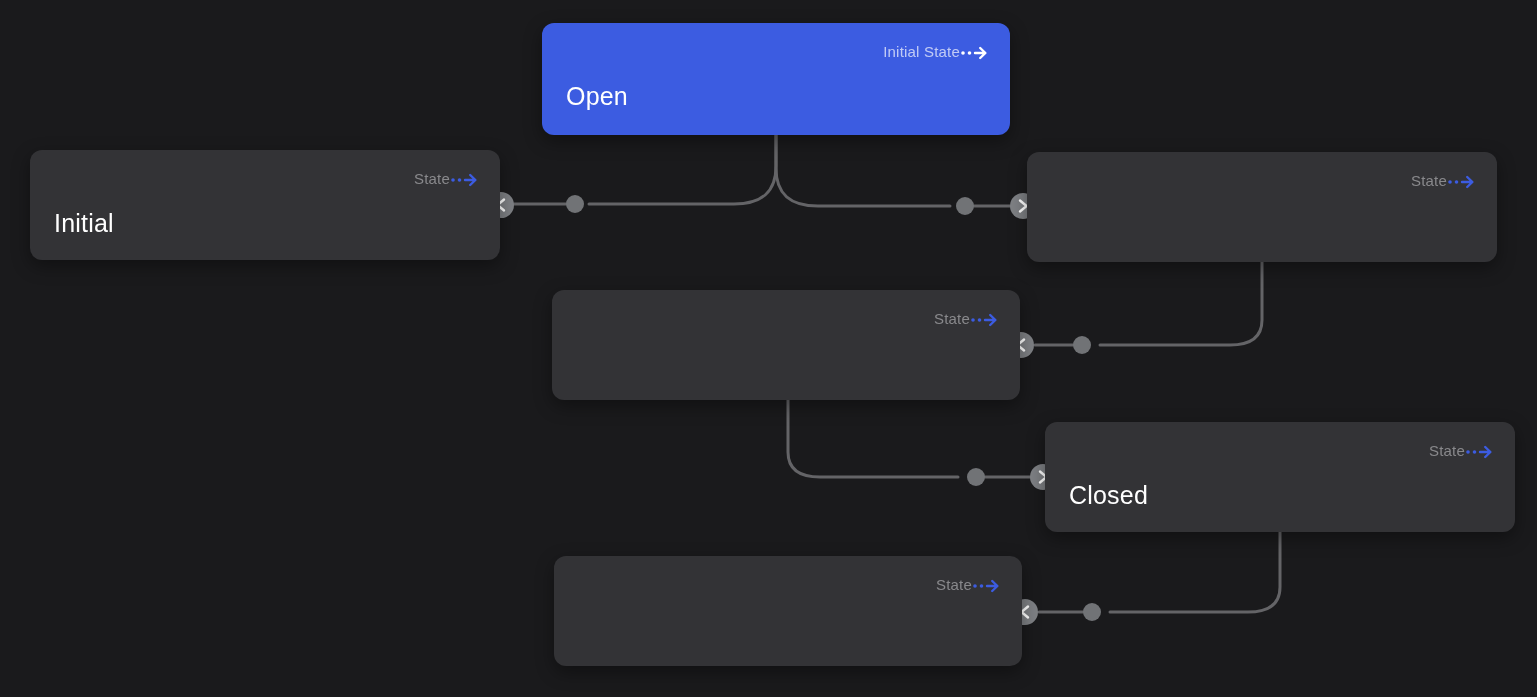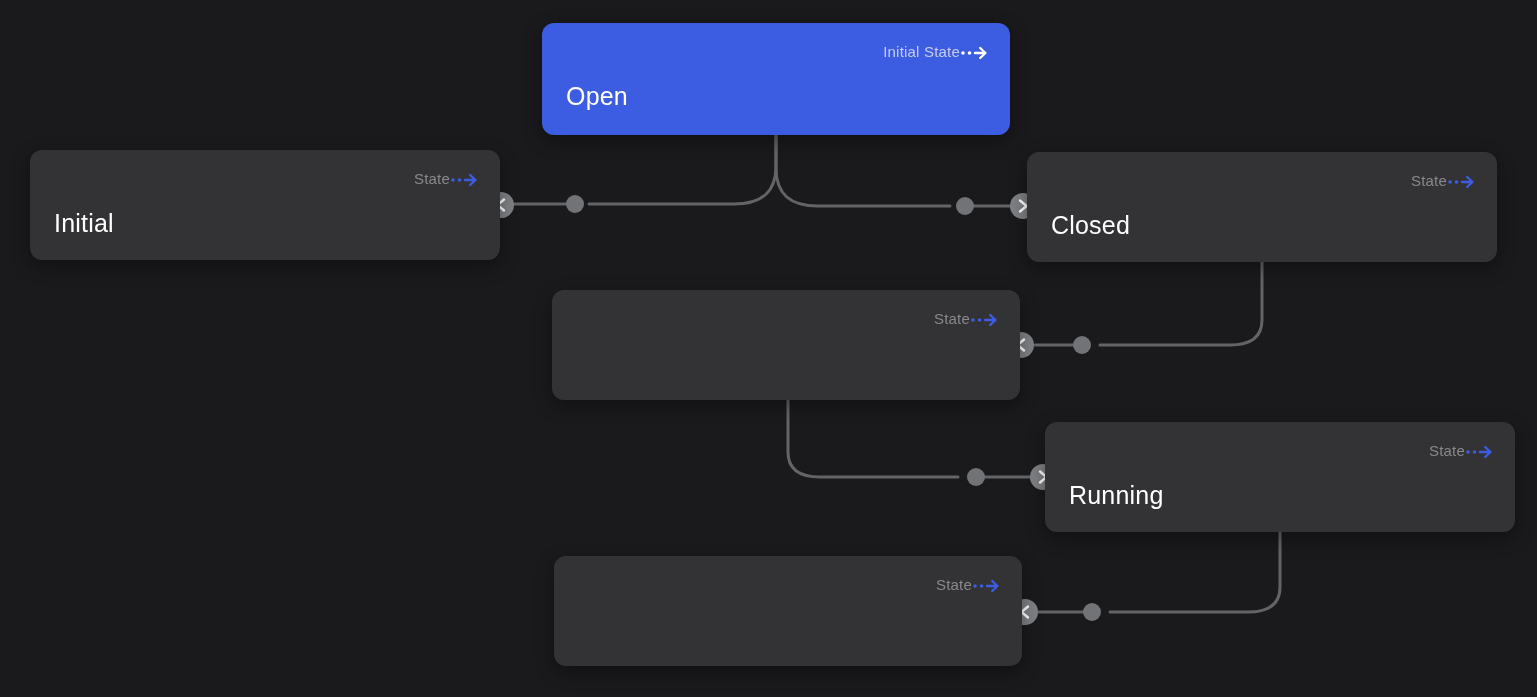--- a/index.html
+++ b/index.html
@@ -127,21 +127,20 @@
     <div class="node-header">
       <span class="node-label">State</span>
       <span class="transition-icon">
         <svg width="28" height="16" viewBox="0 0 28 16">
           <circle class="ic-dot" cx="3" cy="8" r="1.8"></circle>
           <circle class="ic-dot" cx="9.5" cy="8" r="1.8"></circle>
           <path class="ic-arrow" d="M 15 8 L 25 8 M 20.2 3 L 25.4 8 L 20.2 13"></path>
         </svg>
       </span>
     </div>
-    <div class="node-name">Closed</div>
   </div>
 
   <div class="node" style="left:552px;top:290px;width:468px;height:110px">
     <div class="node-header">
       <span class="node-label">State</span>
       <span class="transition-icon">
         <svg width="28" height="16" viewBox="0 0 28 16">
           <circle class="ic-dot" cx="3" cy="8" r="1.8"></circle>
           <circle class="ic-dot" cx="9.5" cy="8" r="1.8"></circle>
           <path class="ic-arrow" d="M 15 8 L 25 8 M 20.2 3 L 25.4 8 L 20.2 13"></path>
@@ -154,21 +153,21 @@
     <div class="node-header">
       <span class="node-label">State</span>
       <span class="transition-icon">
         <svg width="28" height="16" viewBox="0 0 28 16">
           <circle class="ic-dot" cx="3" cy="8" r="1.8"></circle>
           <circle class="ic-dot" cx="9.5" cy="8" r="1.8"></circle>
           <path class="ic-arrow" d="M 15 8 L 25 8 M 20.2 3 L 25.4 8 L 20.2 13"></path>
         </svg>
       </span>
     </div>
-    <div class="node-name">Running</div>
+    <div class="node-name">Closed</div>
   </div>
 
   <div class="node" style="left:554px;top:556px;width:468px;height:110px">
     <div class="node-header">
       <span class="node-label">State</span>
       <span class="transition-icon">
         <svg width="28" height="16" viewBox="0 0 28 16">
           <circle class="ic-dot" cx="3" cy="8" r="1.8"></circle>
           <circle class="ic-dot" cx="9.5" cy="8" r="1.8"></circle>
           <path class="ic-arrow" d="M 15 8 L 25 8 M 20.2 3 L 25.4 8 L 20.2 13"></path>

